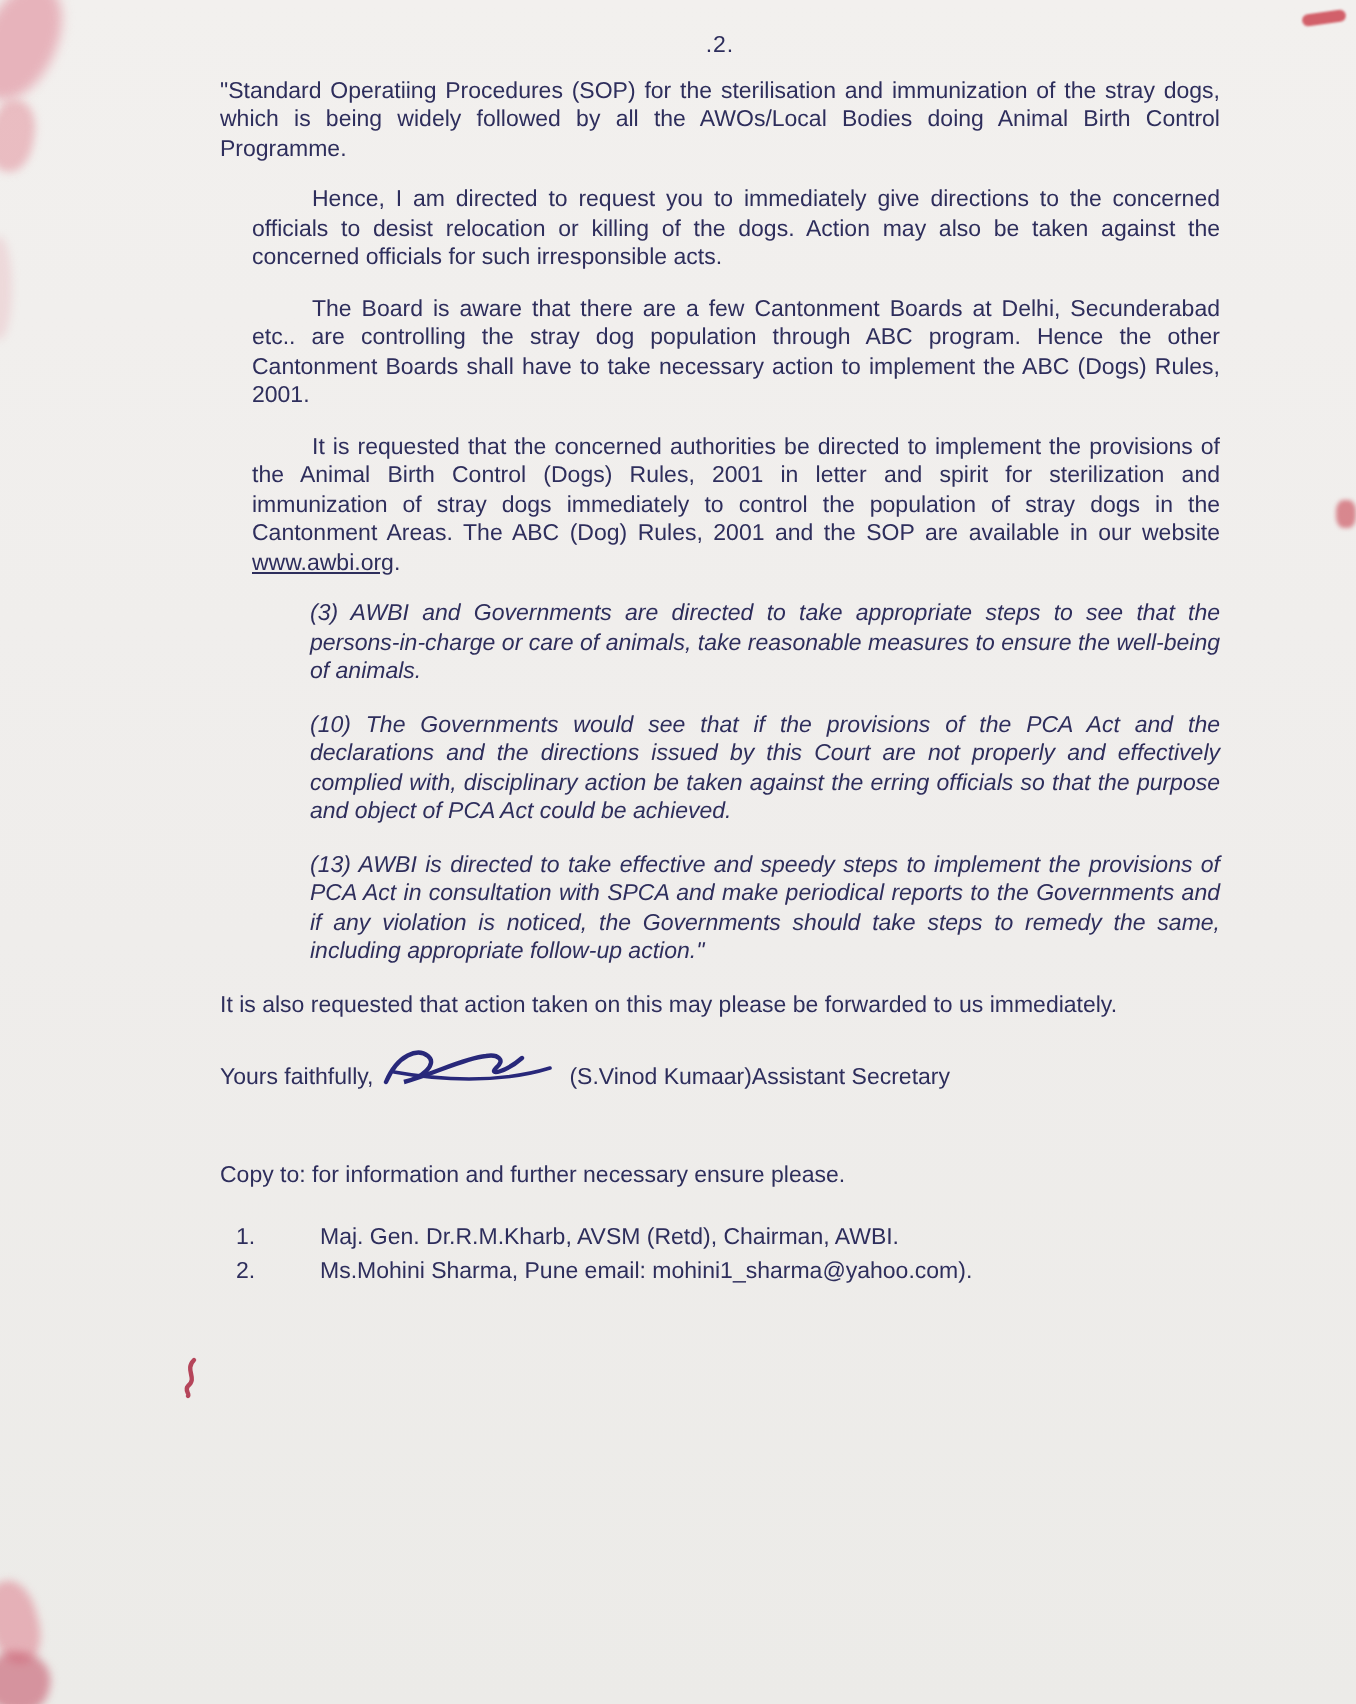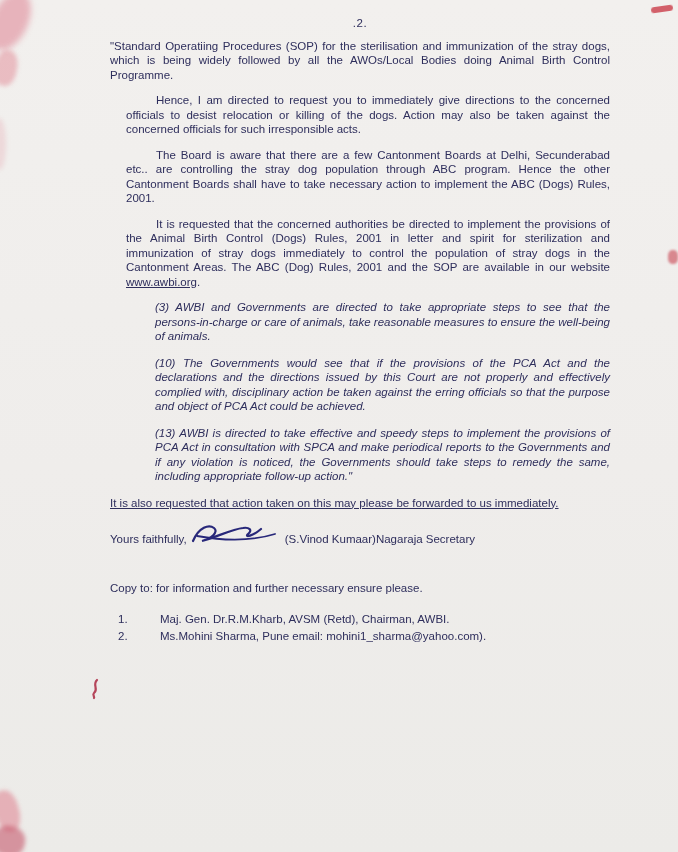--- a/index.html
+++ b/index.html
@@ -39,21 +39,21 @@
     text-align: justify;
   }
   .indent { text-indent: 30px; margin-left: 16px; }
   .indent-lg { text-indent: 75px; }
   .quote {
     margin: 1px 0 12px 45px;
     text-align: justify;
     font-style: italic;
     line-height: 14.5px;
   }
-  .request { margin-top: 2px; margin-bottom: 0; text-decoration: underline; }
+  .request { margin-top: 2px; margin-bottom: 0; }
   .link {
     text-decoration: underline;
     color: #2e2e5c;
     cursor: pointer;
   }
   .closing {
     margin-top: 10px;
     width: 500px;
     display: flex;
     flex-direction: row;
@@ -120,21 +120,21 @@
 
     <p class="body-p request">It is also requested that action taken on this may please be forwarded to us immediately.</p>
 
     <div class="closing">
       <div>Yours faithfully,</div>
       <svg class="signature-svg" width="92" height="26" viewBox="0 0 92 26">
         <path d="M6,20 C12,6 22,3 27,7 C32,11 24,18 15,20 C30,16 45,8 56,7 C62,6 66,9 61,13 C57,17 66,15 74,8" stroke="#28287a" stroke-width="2.2" fill="none" stroke-linecap="round"></path>
         <path d="M10,15 C32,19 62,21 88,13" stroke="#28287a" stroke-width="1.8" fill="none" stroke-linecap="round"></path>
       </svg>
       <div>(S.Vinod Kumaar)</div>
-      <div>Nagaraja Secretary</div>
+      <div>Assistant Secretary</div>
     </div>
 
     <div class="copy-heading">Copy to: for information and further necessary ensure please.</div>
 
     <div class="copy-item first">
       <span class="num">1.</span>
       <span class="txt">Maj. Gen. Dr.R.M.Kharb, AVSM (Retd), Chairman, AWBI.</span>
     </div>
     <div class="copy-item second">
       <span class="num">2.</span>

